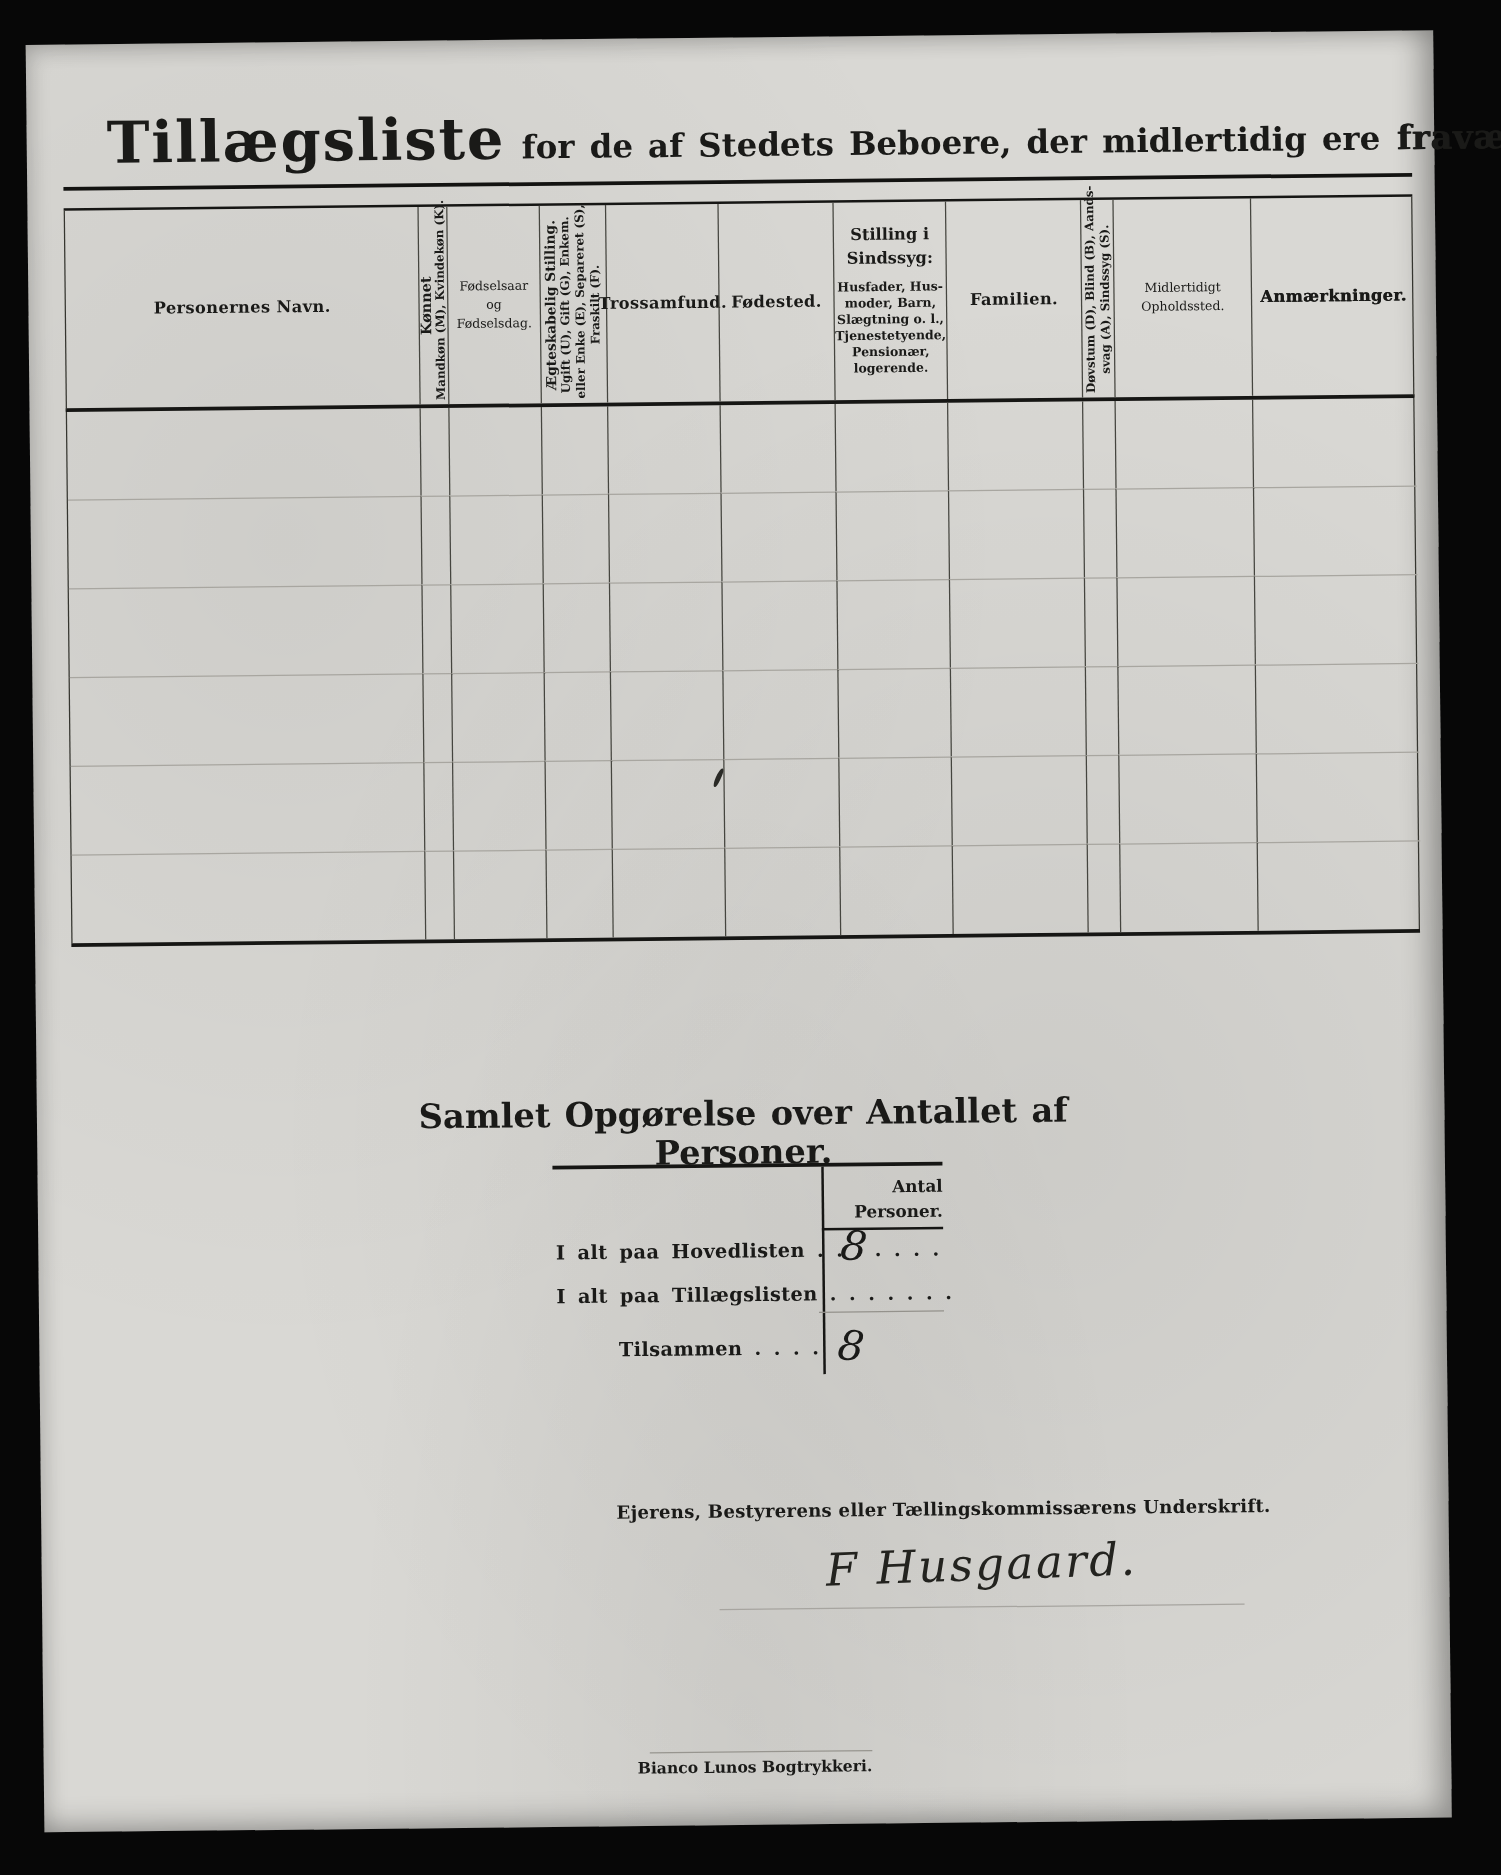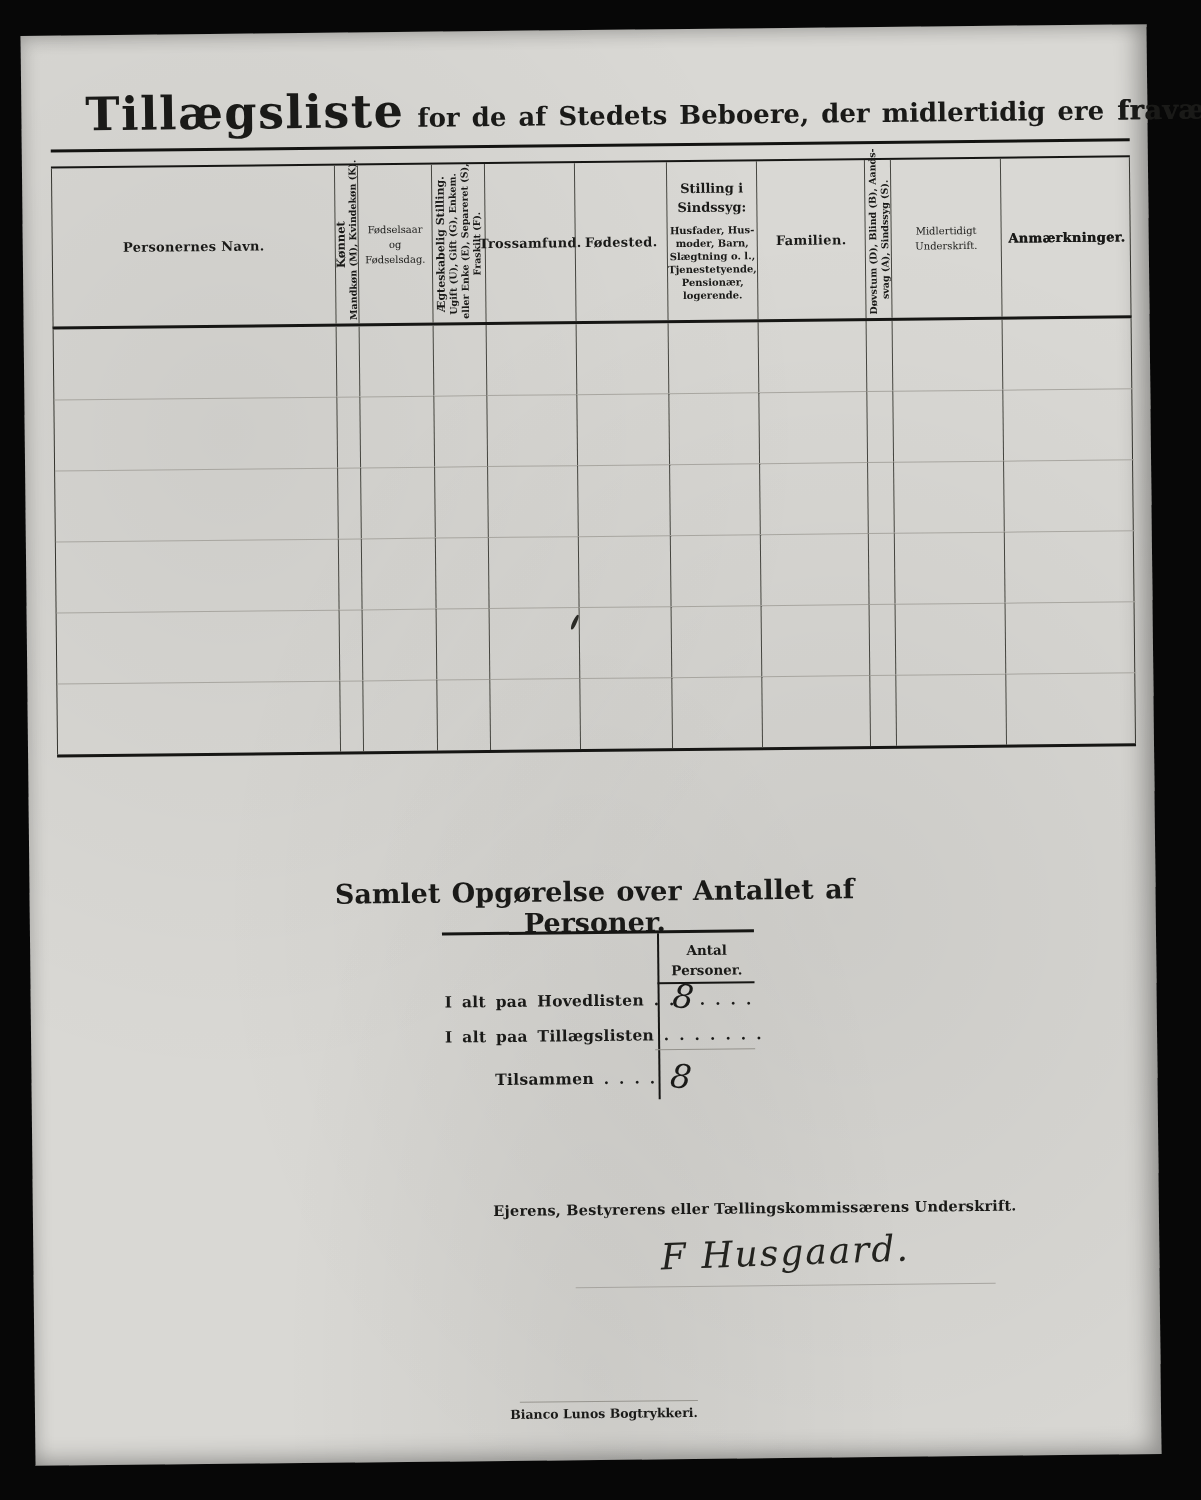--- a/index.html
+++ b/index.html
@@ -72,21 +72,21 @@
   .summary-title{
     position:absolute;left:245px;top:846px;width:640px;
     text-align:center;font-size:27px;font-weight:700;word-spacing:2px;
   }
   .summary-table{
     position:absolute;left:412px;top:901px;width:312px;height:172px;
     border-top:3px solid #161614;
   }
   .sum-divider{position:absolute;left:215px;top:0;width:2px;height:166px;background:#161614;}
   .sum-header{
-    position:absolute;left:217px;top:7px;width:95px;text-align:center;
+    position:absolute;left:217px;top:7px;width:95px;text-align:right;
     font-size:13.5px;font-weight:700;line-height:1.5;white-space:pre-line;
   }
   .sum-header-rule{position:absolute;left:215px;top:49px;width:97px;height:2px;background:#161614;}
   .sum-label{position:absolute;font-size:15.5px;font-weight:700;letter-spacing:0.3px;word-spacing:4px;white-space:nowrap;}
   .sum-label-1{left:2px;top:57px;}
   .sum-label-2{left:2px;top:92px;}
   .sum-label-3{left:0;width:212px;top:135px;text-align:right;}
   .sum-faint{position:absolute;left:212px;top:116px;width:100px;height:1px;background:#94928c;}
   .sum-value{position:absolute;font-size:33px;font-style:italic;font-weight:400;transform:rotate(7deg);font-family:"DejaVu Serif",serif;}
   .sum-value-1{left:230px;top:44px;}
@@ -165,21 +165,21 @@
         <span class="h-main">Familien.</span>
       </div>
       <div class="hcell">
         <div class="vline-wrap">
           <span class="rot-line w150 vert-sub" style="font-size:9.5px;">Døvstum (D), Blind (B), Aands-</span>
           <span class="rot-line w150 vert-sub" style="font-size:9.5px;">svag (A), Sindssyg (S).</span>
         </div>
       </div>
       <div class="hcell">
         <span class="h-mid">Midlertidigt
-Underskrift.</span>
+Opholdssted.</span>
       </div>
       <div class="hcell">
         <span class="h-main" style="text-shadow:0.5px 0 0 #1a1a18;">Anmærkninger.</span>
       </div>
     </div>
     <div class="cols body-grid">
         <div class="bcell"></div>
         <div class="bcell leftline"></div>
         <div class="bcell leftline"></div>
         <div class="bcell leftline"></div>

